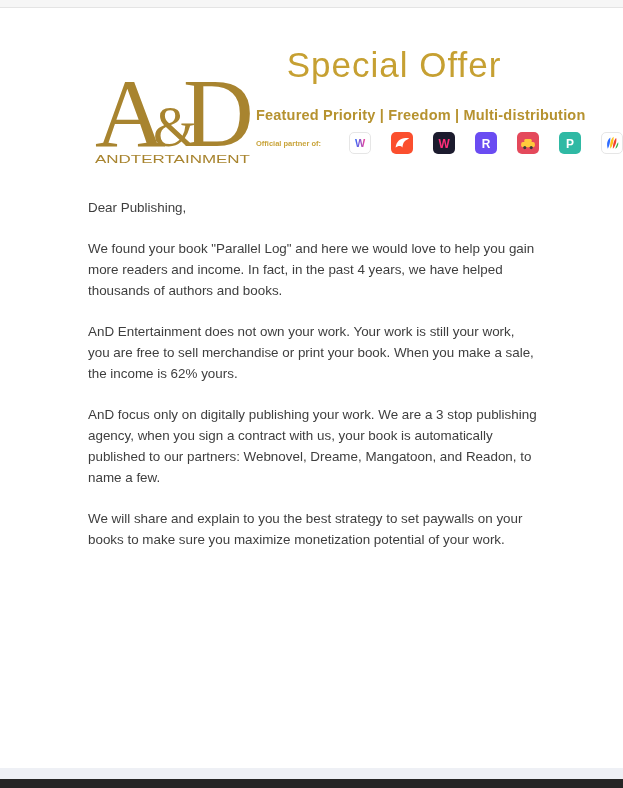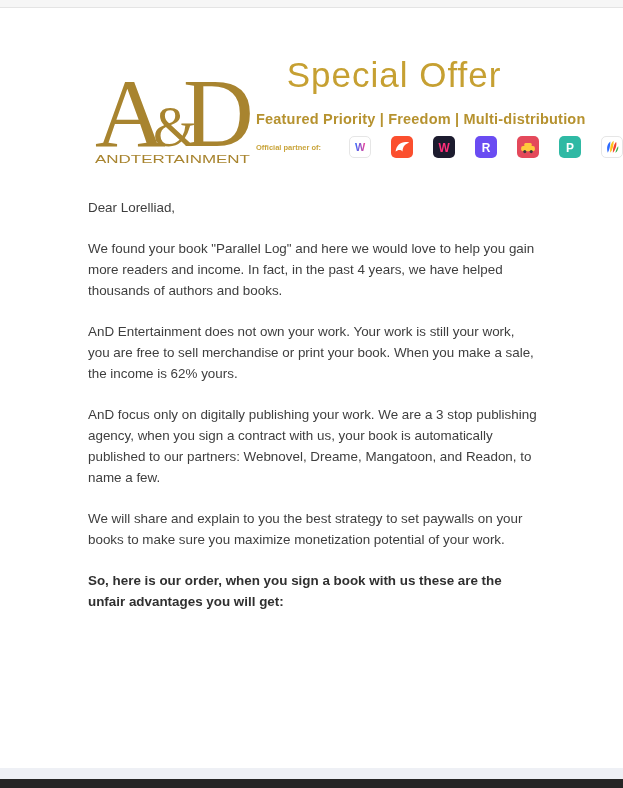--- a/index.html
+++ b/index.html
@@ -3,23 +3,23 @@
 <meta charset="utf-8">
 <style>
   html,body{margin:0;padding:0;background:#ffffff;}
   .screen{
     position:relative;width:623px;height:788px;overflow:hidden;background:#ffffff;
     font-family:"Liberation Sans", sans-serif;
   }
   .top-strip{position:absolute;left:0;top:0;width:623px;height:7px;background:#f6f6f6;border-bottom:1px solid #e4e4e4;}
   
   .logo-wrap{position:absolute;left:95px;top:70px;}
-  .header-right{position:absolute;left:256px;top:55px;width:276px;text-align:center;}
+  .header-right{position:absolute;left:256px;top:45px;width:276px;text-align:center;}
   .offer-title{font-size:35px;letter-spacing:1px;color:#c6a032;white-space:nowrap;}
-  .offer-subtitle{margin-top:16px;font-size:14.5px;font-weight:bold;letter-spacing:.2px;color:#b6922f;white-space:nowrap;}
+  .offer-subtitle{margin-top:22px;font-size:14.5px;font-weight:bold;letter-spacing:.2px;color:#b6922f;white-space:nowrap;}
   .partners-row{margin-top:9px;display:flex;align-items:center;justify-content:flex-start;gap:20px;}
   .partners-label{font-size:7.5px;font-weight:bold;color:#c9a43a;margin-right:8px;white-space:nowrap;}
   .ptile{width:22px;height:22px;border-radius:5px;display:flex;align-items:center;justify-content:center;flex:0 0 auto;}
   .ptile.white{background:#ffffff;border:1px solid #e6e6e6;width:20px;height:20px;}
   .ptile.dreame{background:#fb4f2e;}
   .ptile.dark{background:#1c1b2e;}
   .ptile.purple{background:#6a4cf2;}
   .ptile.car{background:#e4495b;}
   .ptile.teal{background:#2fb9a4;}
   .ptile.mtoon{background:#f0434f;}
@@ -110,33 +110,31 @@
       <span class="ptile mtoon">
         <svg width="22" height="22" viewBox="0 0 24 24">
           <text x="12" y="11" text-anchor="middle" font-size="5.2" font-weight="bold" font-family="Liberation Sans, sans-serif" fill="#ffffff">MANGA</text>
           <text x="12" y="17.5" text-anchor="middle" font-size="5.2" font-weight="bold" font-family="Liberation Sans, sans-serif" fill="#ffffff">TOON</text>
         </svg>
       </span>
     </div>
   </div>
 
   <div class="letter">
-    <p>Dear Lorelliad,</p>
+    <p>Dear Publishing,</p>
     <p>We found your book "Parallel Log" and here we would love to help you gain
 more readers and income. In fact, in the past 4 years, we have helped
 thousands of authors and books.</p>
     <p>AnD Entertainment does not own your work. Your work is still your work,
 you are free to sell merchandise or print your book. When you make a sale,
 the income is 62% yours.</p>
     <p>AnD focus only on digitally publishing your work. We are a 3 stop publishing
 agency, when you sign a contract with us, your book is automatically
 published to our partners: Webnovel, Dreame, Mangatoon, and Readon, to
 name a few.</p>
     <p>We will share and explain to you the best strategy to set paywalls on your
 books to make sure you maximize monetization potential of your work.</p>
-    <p class="bold">So, here is our order, when you sign a book with us these are the
-unfair advantages you will get:</p>
 
   </div>
 
   <div class="footer-strip"></div>
   <div class="footer-dark"></div>
 </div>
 
 </body></html>

